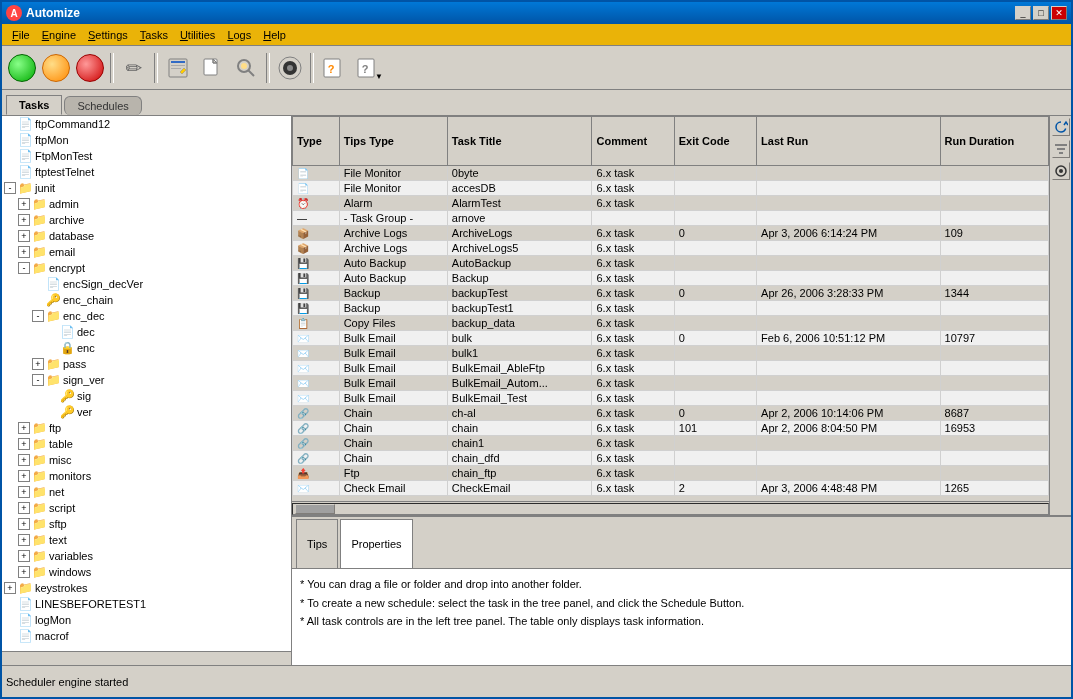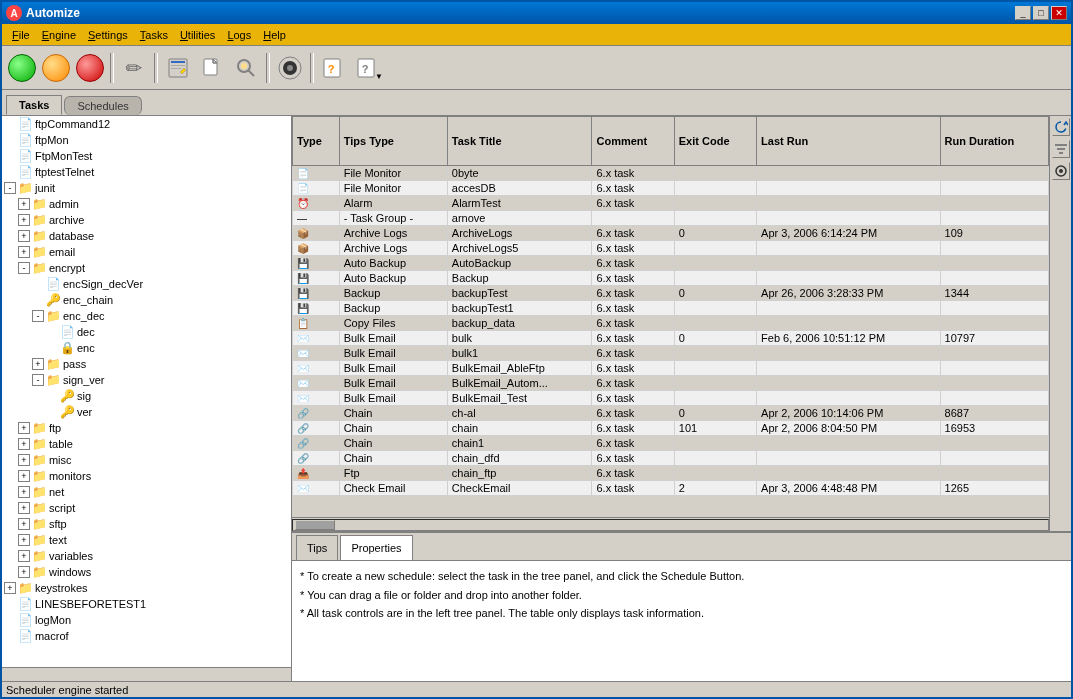--- a/index.html
+++ b/index.html
@@ -65,29 +65,29 @@
     tbody td { border: 1px solid #d0d0d0; padding: 1px 4px; font-size: 11px; white-space: nowrap; }
     tbody tr:nth-child(even) { background: #f0f0f0; }
 
     
     .side-controls { width: 22px; display: flex; flex-direction: column; align-items: center; background: #d4d0c8; border-left: 1px solid #808080; padding: 2px; gap: 4px; }
     .side-btn { width: 18px; height: 18px; background: #d4d0c8; border: 1px outset #d4d0c8; display: flex; align-items: center; justify-content: center; font-size: 10px; cursor: pointer; }
 
     
     .bottom-panel { height: 150px; border-top: 2px solid #808080; display: flex; flex-direction: column; flex-shrink: 0; }
     .bottom-tabs { background: #d4d0c8; display: flex; padding: 2px 4px 0; border-bottom: 1px solid #808080; }
-    .bottom-tab { padding: 6px 10px; border: 1px solid #808080; border-bottom: none; cursor: pointer; background: #d4d0c8; margin-right: 2px; font-size: 11px; }
+    .bottom-tab { padding: 18px 10px; border: 1px solid #808080; border-bottom: none; cursor: pointer; background: #d4d0c8; margin-right: 2px; font-size: 11px; }
     .bottom-tab.active { background: white; font-weight: normal; }
     .bottom-content { flex: 1; background: white; padding: 6px 8px; overflow-y: auto; font-size: 11px; line-height: 1.7; }
     .bottom-content::-webkit-scrollbar { width: 12px; }
     .bottom-content::-webkit-scrollbar-track { background: #d4d0c8; }
     .bottom-content::-webkit-scrollbar-thumb { background: #808080; }
 
     
-    .status-bar { background: #d4d0c8; border-top: 1px solid #808080; padding: 2px 4px; font-size: 11px; display: flex; align-items: center; height: 16px; flex-shrink: 0; }
+    .status-bar { background: #d4d0c8; border-top: 1px solid #808080; padding: 2px 4px; font-size: 11px; display: flex; align-items: center; height: 32px; flex-shrink: 0; }
 
     
     .right-table-area { display: flex; flex: 1; overflow: hidden; }
 
     
     .h-scroll-bar { height: 14px; background: #d4d0c8; border-top: 1px solid #808080; display: flex; align-items: center; }
     .h-scroll-inner { flex: 1; height: 12px; background: #d4d0c8; border: 1px inset #808080; position: relative; }
     .h-scroll-thumb { width: 40px; height: 10px; background: #a0a0a0; border: 1px outset #d4d0c8; position: absolute; left: 2px; top: 0; }
 
     .tree-bottom-scroll { height: 14px; background: #d4d0c8; border-top: 1px solid #808080; }
@@ -642,22 +642,22 @@
         </div>
       </div>
 
       <div class="bottom-panel">
         <div class="bottom-tabs">
           <div class="bottom-tab">Tips</div>
           <div class="bottom-tab active">Properties</div>
         </div>
         <div class="bottom-content">
           <div id="tips-container">
+              <div>* You can drag a file or folder and drop into another folder.</div>
               <div>* To create a new schedule: select the task in the tree panel, and click the Schedule Button.</div>
-              <div>* You can drag a file or folder and drop into another folder.</div>
               <div>* All task controls are in the left tree panel.  The table only displays task information.</div>
             </div>
         </div>
       </div>
     </div>
   </div>
 
   <div class="status-bar">
     <span>Scheduler engine started</span>
   </div>

